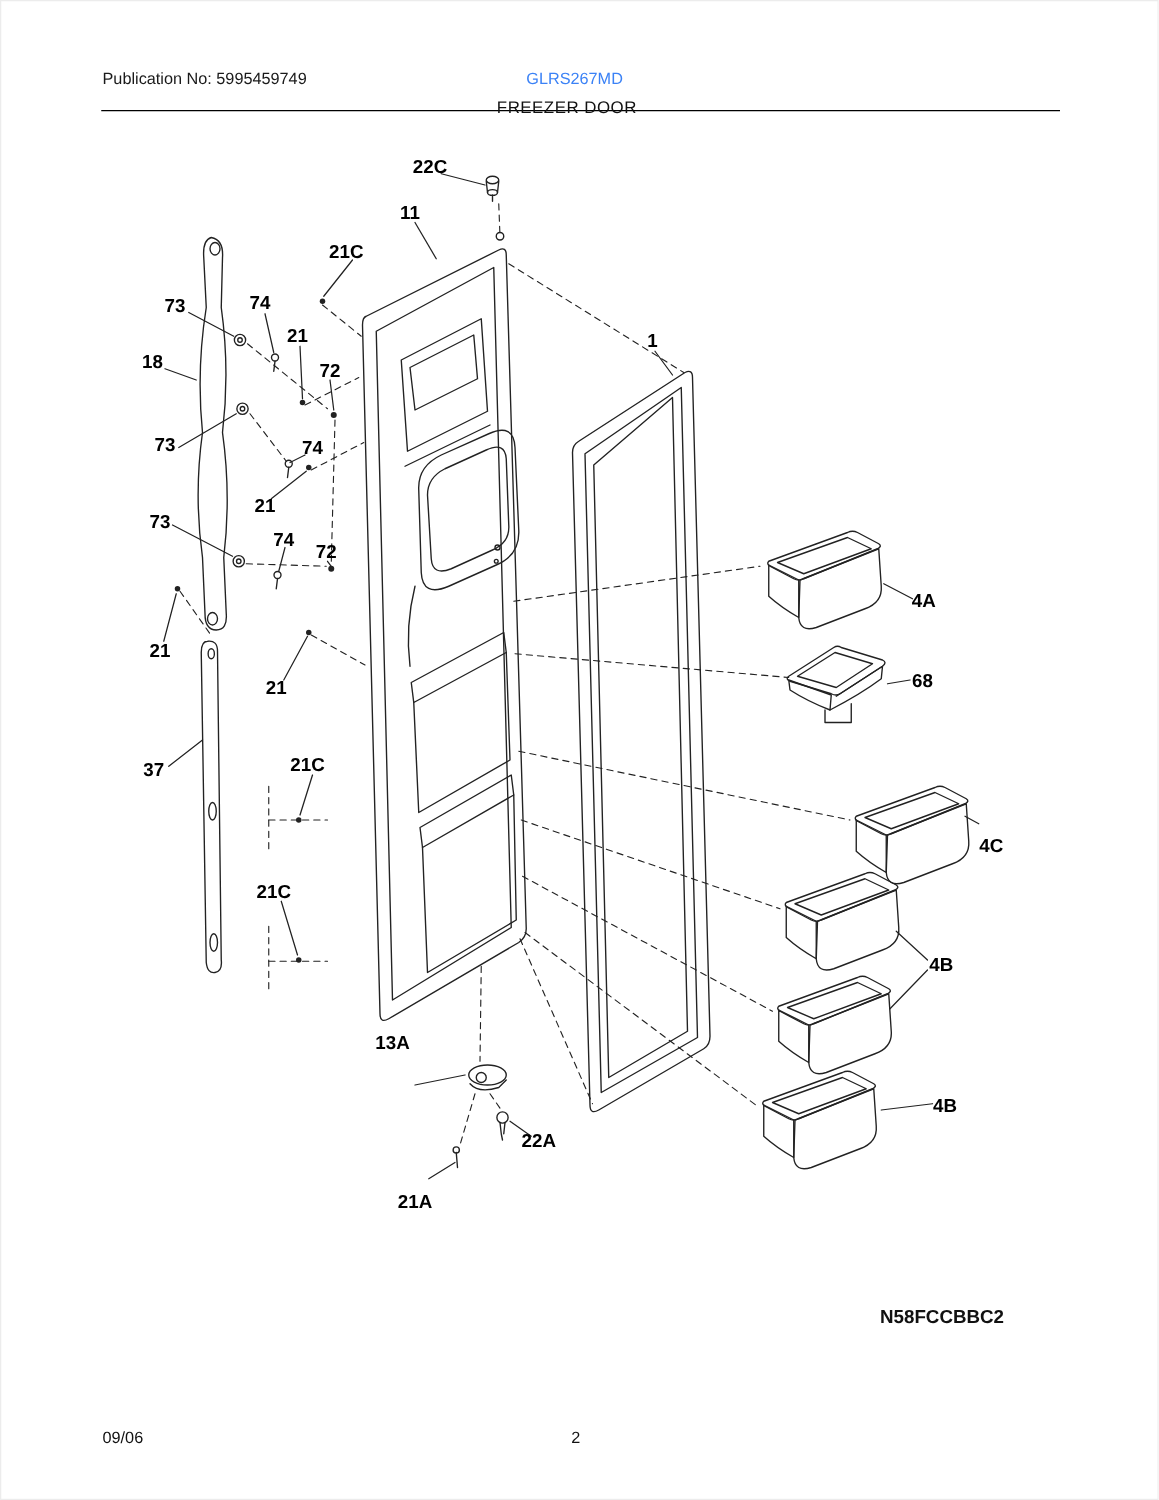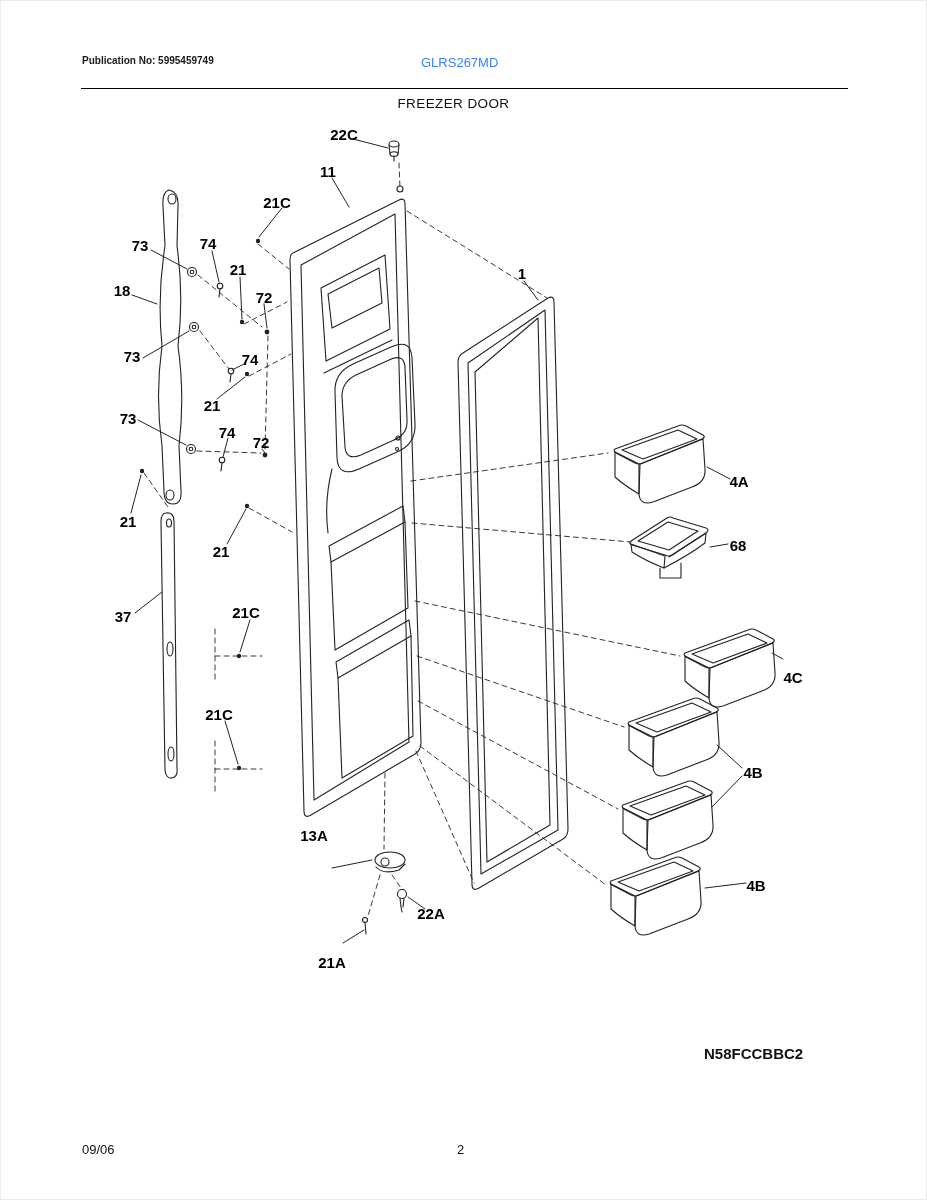--- a/index.html
+++ b/index.html
@@ -5,24 +5,24 @@
   * { margin:0; padding:0; box-sizing:border-box; }
   html, body { width:927px; height:1200px; }
   body {
     background:#ffffff;
     font-family:"Liberation Sans", sans-serif;
     color:#111;
     position:relative;
     overflow:hidden;
   }
   .page { position:absolute; inset:0; background:#fff; border:1px solid #ececec; }
-  .header-pub   { position:absolute; left:81px;  top:54px;  font-size:10px; color:#1a1a1a;font-weight:bold; }
+  .header-pub   { position:absolute; left:81px;  top:54px;  font-size:13px; color:#1a1a1a; }
   .header-model { position:absolute; left:420px; top:54px;  font-size:13px; color:#3b82f6; }
   .rule { position:absolute; left:80px; top:87px; width:767px; border-top:1.4px solid #000; }
-  .doc-title { position:absolute; left:0; top:95px; width:905px; text-align:center;
+  .doc-title { position:absolute; left:0; top:77px; width:905px; text-align:center;
                font-size:13.5px; letter-spacing:.4px; color:#111; }
   svg.diagram { position:absolute; left:0; top:0; }
   .callout { position:absolute; transform:translate(-50%,-50%); font-size:15px;
              font-weight:bold; color:#000; white-space:nowrap; line-height:1; }
   .part-code { position:absolute; left:703px; top:1044px; font-size:15px; font-weight:bold; }
   .footer-date { position:absolute; left:81px;  top:1141px; font-size:13px; }
   .footer-page { position:absolute; left:456px; top:1141px; font-size:13px; }
 </style>
 </head>
 <body>

